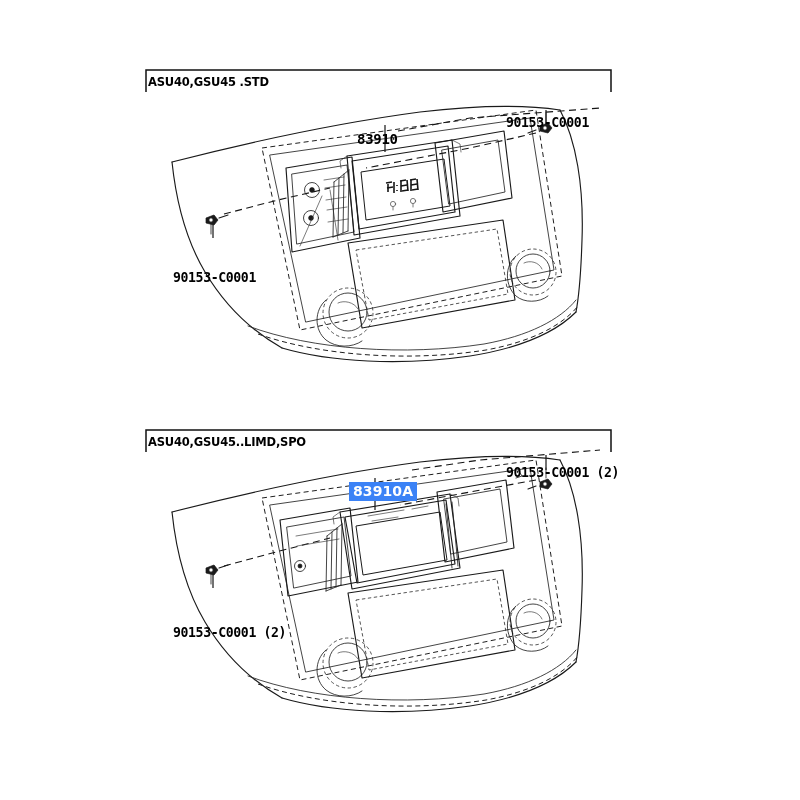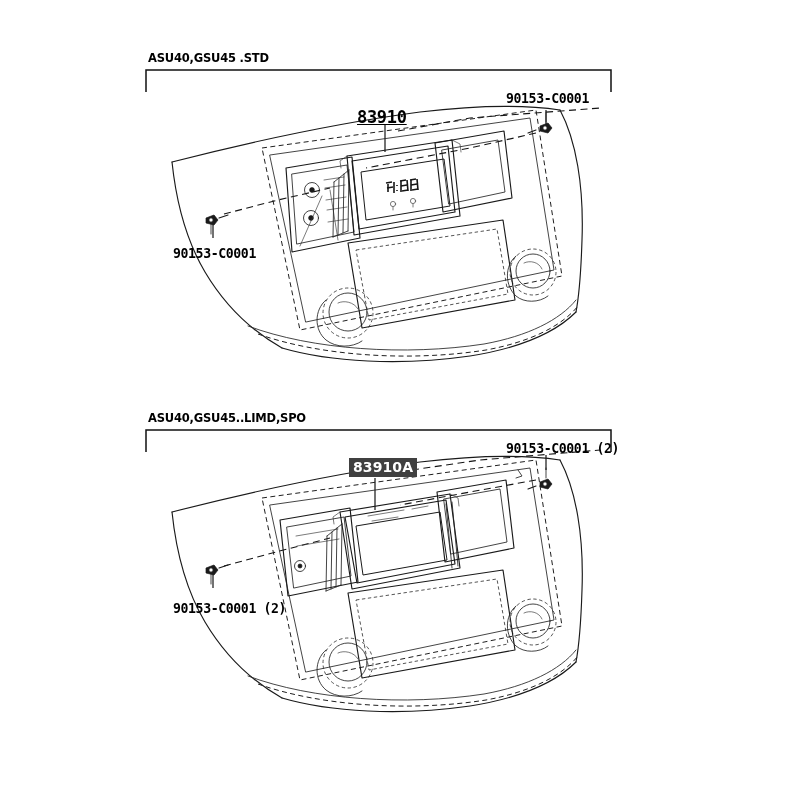--- a/index.html
+++ b/index.html
@@ -98,45 +98,45 @@
     stroke-width: 1.6;
     stroke-linecap: butt;
   }
 
   
   .lbl {
     position: absolute;
     white-space: nowrap;
     color: #000000;
     font-family: "DejaVu Sans", sans-serif;
+    margin-top: 24px;
   }
   .lbl-section {
     font-size: 11.5px;
     font-weight: bold;
     letter-spacing: -0.2px;
   }
   .lbl-part {
     font-family: "DejaVu Sans Mono", monospace;
     font-size: 13.2px;
     font-weight: bold;
     letter-spacing: -0.4px;
   }
   .lbl-part-big {
     font-family: "DejaVu Sans Mono", monospace;
-    font-size: 17px;
+    font-size: 14px;
     font-weight: bold;
     letter-spacing: -0.3px;
-    text-decoration: underline;
   }
   .lbl-highlight {
     font-family: "DejaVu Sans", sans-serif;
     font-size: 14px;
     font-weight: bold;
     color: #ffffff;
-    background: #404040;
+    background: #3b82f6;
     padding: 1px 4px 2px 4px;
     letter-spacing: 0.1px;
     line-height: 1.05;
   }
 </style>
 </head>
 <body>
 
 <div id="diagram-root">
 

